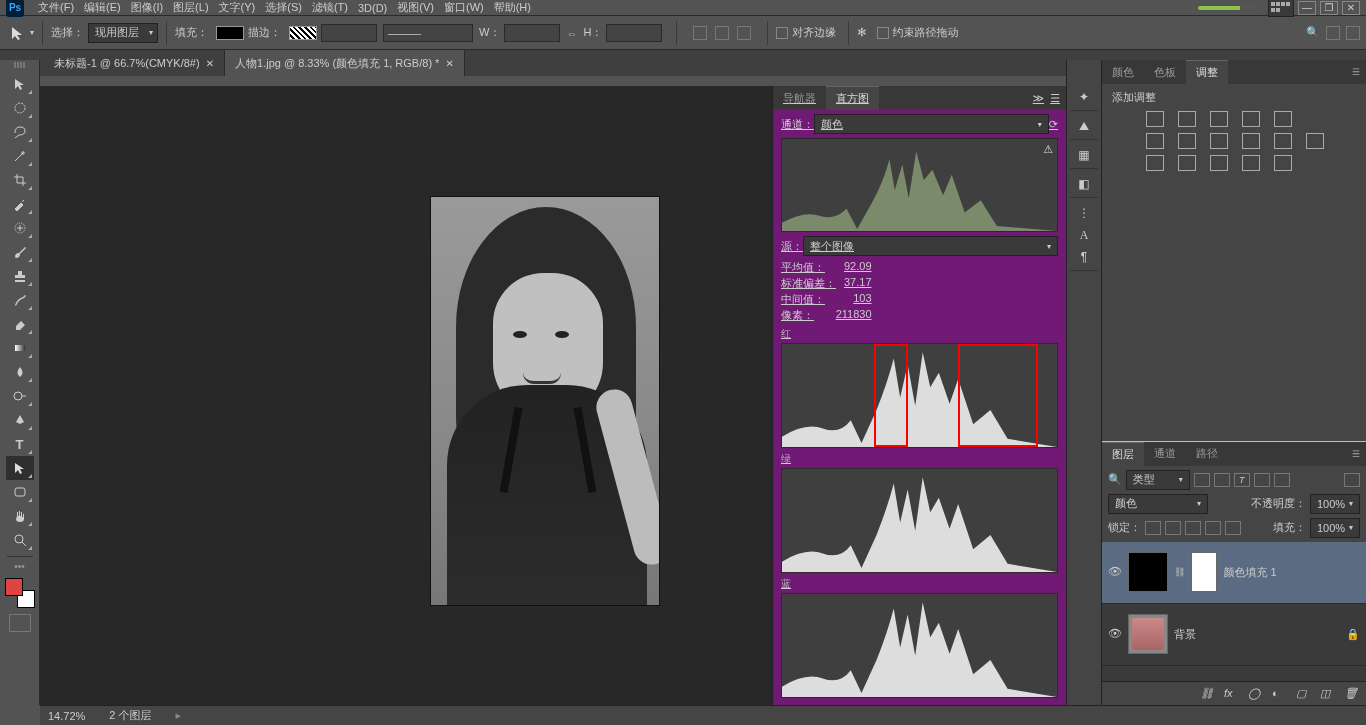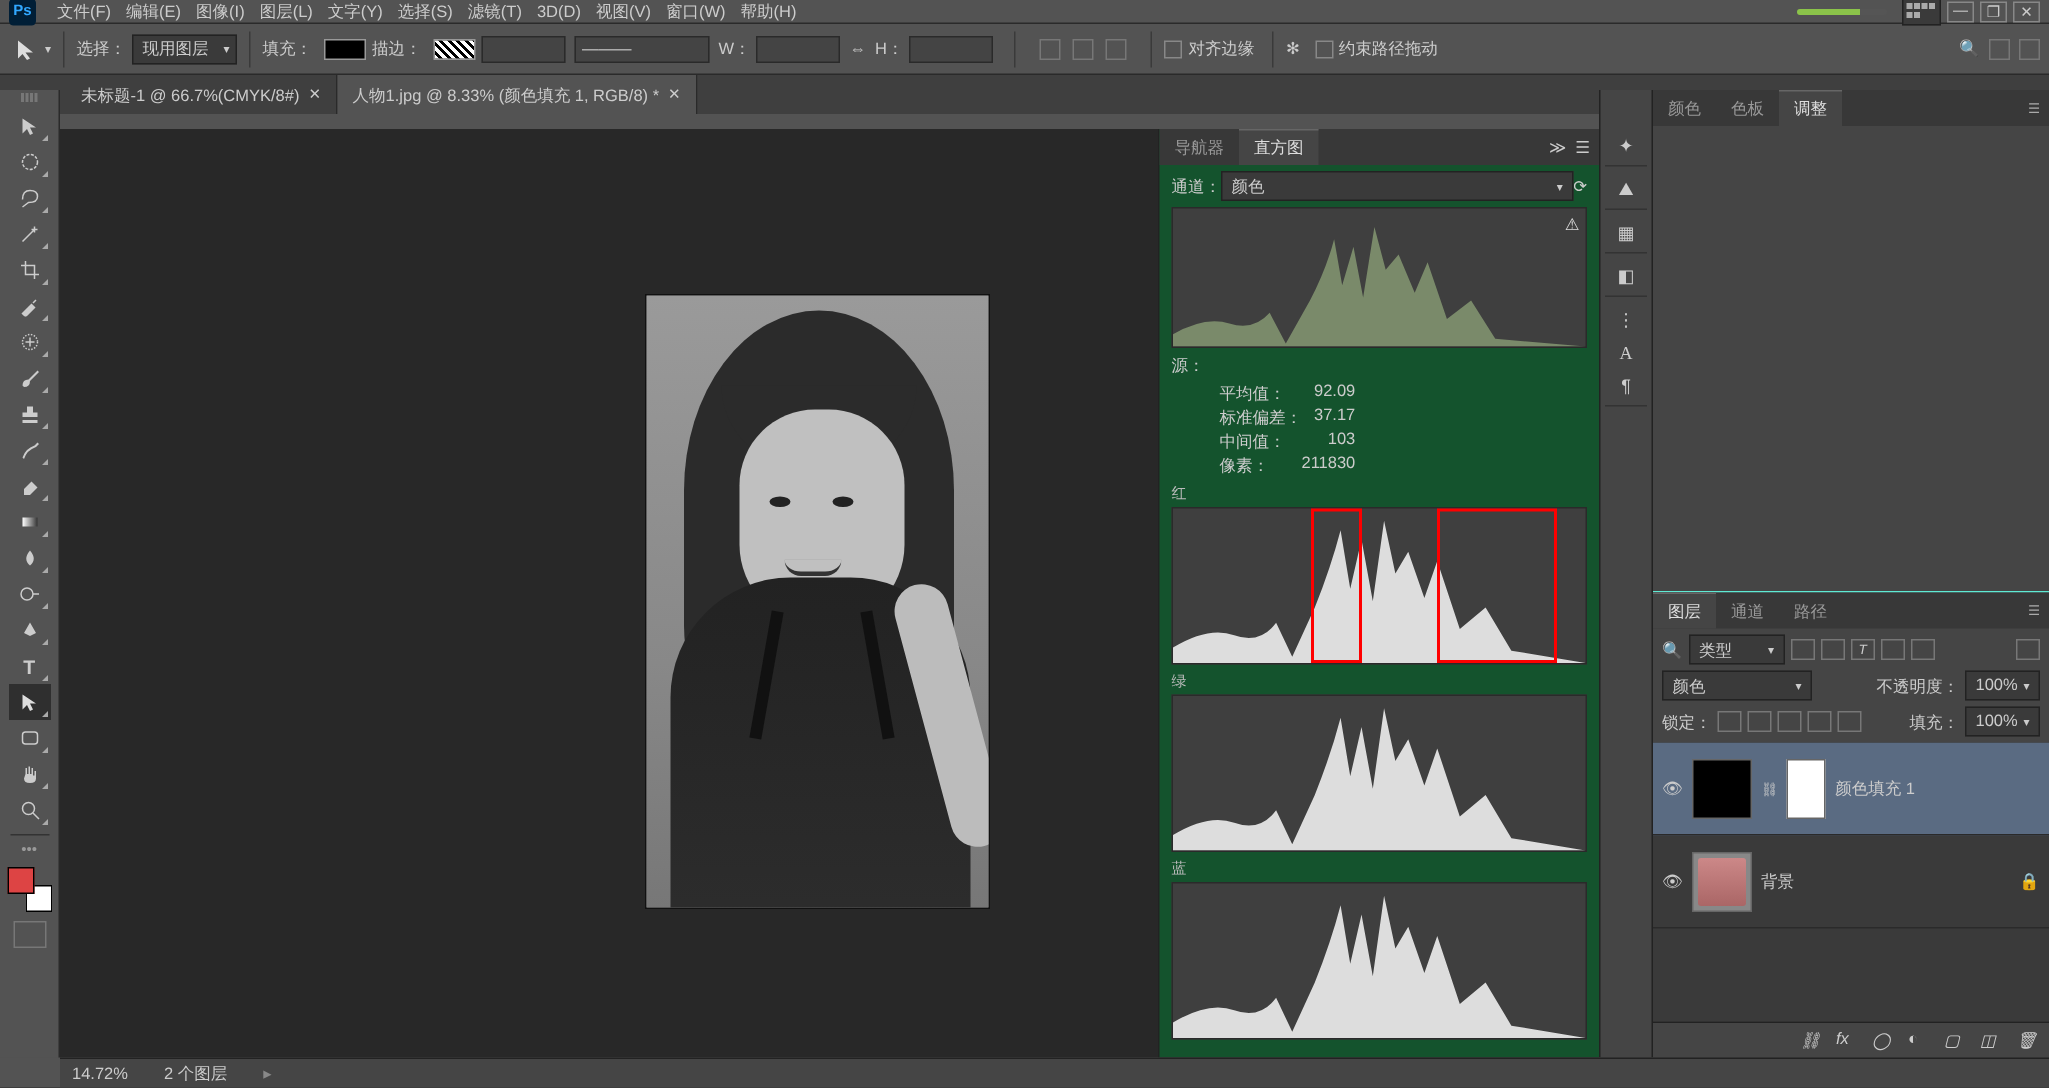--- a/index.html
+++ b/index.html
@@ -60,33 +60,33 @@
 .portrait .body { position: absolute; width: 200px; height: 260px; background: linear-gradient(180deg,#222 0%,#2e2e2e 100%); bottom: -40px; left: 16px; border-radius: 80px 80px 0 0; }
 .portrait .strap1 { position: absolute; width: 8px; height: 86px; background: #111; top: 210px; left: 76px; transform: rotate(10deg); }
 .portrait .strap2 { position: absolute; width: 8px; height: 86px; background: #111; top: 210px; left: 150px; transform: rotate(-10deg); }
 .portrait .arm { position: absolute; width: 36px; height: 180px; background: #bcbcbc; top: 190px; right: 8px; border-radius: 20px; transform: rotate(-15deg); }
 .portrait .eye { position: absolute; width: 14px; height: 7px; background: #222; border-radius: 50%; top: 134px; }
 .portrait .eye.l { left: 82px; } .portrait .eye.r { left: 124px; }
 .portrait .mouth { position: absolute; width: 38px; height: 11px; border-bottom: 3px solid #333; border-radius: 0 0 20px 20px; top: 176px; left: 92px; }
 .portrait .bangs { position: absolute; width: 130px; height: 54px; background: #2b2b2b; border-radius: 0 0 60px 60px; top: 60px; left: 50px; }
 
 
-.histo-panel { position: absolute; right: 300px; top: 86px; width: 294px; bottom: 20px; background: #14532d; border-left: 1px solid #222; }
+.histo-panel { position: absolute; right: 300px; top: 86px; width: 294px; bottom: 20px; background: #701a75; border-left: 1px solid #222; text-decoration: underline; }
 .panel-tabs { height: 24px; background: #383838; display: flex; align-items: center; }
 .panel-tabs .tab { padding: 0 10px; height: 100%; display: flex; align-items: center; color: #999; }
 .panel-tabs .tab.active { background: #454545; color: #ddd; border-top: 1px solid #666; }
 .panel-tabs .ext { margin-left: auto; padding: 0 6px; font-size: 9px; color: #aaa; display: flex; gap: 6px; }
 .row { display: flex; align-items: center; padding: 4px 8px; gap: 0; }
 .dd { flex: 1; background: #3a3a3a; border: 1px solid #222; padding: 2px 6px; position: relative; height: 20px; display: flex; align-items: center; }
 .dd::after { content: "▾"; position: absolute; right: 6px; font-size: 8px; }
 .histo { height: 94px; margin: 0 8px; background: #3f3f3f; position: relative; border: 1px solid #2a2a2a; }
 .histo svg { width: 100%; height: 100%; }
 .histo .warn { position: absolute; right: 4px; top: 4px; color: #ddd; }
 .stats { display: flex; justify-content: space-between; padding: 0 8px 2px; font-size: 10px; }
-.stats .col { display: flex; flex-direction: column; gap: 1px; margin-left: 32px; }
+.stats .col { display: flex; flex-direction: column; gap: 1px; }
 .stats .col div { display: flex; justify-content: space-between; gap: 8px; }
 .chan-label { padding: 0 8px; font-size: 10px; color: #bbb; margin-top: 2px; }
 .chan-histo { height: 105px; margin: 2px 8px 4px; background: #3f3f3f; border: 1px solid #2a2a2a; position: relative; }
 .redbox { position: absolute; border: 2px solid #f00; }
 
 
 .right-col { position: absolute; right: 0; top: 60px; bottom: 20px; width: 300px; background: #454545; display: flex; }
 .dock-strip { width: 36px; background: #454545; border-left: 1px solid #222; border-right: 1px solid #222; display: flex; flex-direction: column; align-items: center; padding-top: 24px; gap: 2px; }
 .dock-strip .grp { width: 28px; padding: 4px 0; display: flex; flex-direction: column; align-items: center; gap: 4px; border-bottom: 1px solid #333; }
 .dock-strip .ic { width: 18px; height: 18px; display: flex; align-items: center; justify-content: center; color: #ccc; font-size: 12px; }
@@ -363,20 +363,23 @@
     <span style="margin-left:auto">⟳</span>
   </div>
   <div class="histo">
     <span class="warn">⚠</span>
     <svg viewBox="0 0 256 90" preserveAspectRatio="none">
       <path d="M0 90 L0 82 Q20 70 35 75 Q50 80 60 68 L70 88 L85 60 Q95 40 100 20 L105 50 L112 25 L118 58 L125 12 L132 40 L140 30 L150 55 L158 35 L170 72 L185 60 L200 85 L256 90 Z" fill="#7a8a6a"></path>
     </svg>
   </div>
   <div class="row">
     <label>源：</label>
+    <div class="dd">
+        <span>整个图像</span>
+      </div>
   </div>
   <div class="stats">
     <div class="col">
       <div>
           <span>平均值：</span>
           <span>92.09</span>
         </div>
       <div>
           <span>标准偏差：</span>
           <span>37.17</span>
@@ -434,20 +437,45 @@
     </div>
   </div>
   <div class="right-panels">
 
     <div>
       <div class="panel-tabs">
         <div class="tab">颜色</div>
         <div class="tab">色板</div>
         <div class="tab active">调整</div>
         <span class="flyout-icon" style="margin-left:auto">☰</span>
+      </div>
+      <div class="adj-body">
+        <div>添加调整</div>
+        <div class="adj-row">
+          <i></i>
+          <i></i>
+          <i></i>
+          <i></i>
+          <i></i>
+        </div>
+        <div class="adj-row">
+          <i></i>
+          <i></i>
+          <i></i>
+          <i></i>
+          <i></i>
+          <i></i>
+        </div>
+        <div class="adj-row">
+          <i></i>
+          <i></i>
+          <i></i>
+          <i></i>
+          <i></i>
+        </div>
       </div>
     </div>
     <div style="flex:1"></div>
 
     <div class="layers-panel">
       <div class="panel-tabs">
         <div class="tab active">图层</div>
         <div class="tab">通道</div>
         <div class="tab">路径</div>
         <span class="flyout-icon" style="margin-left:auto">☰</span>

